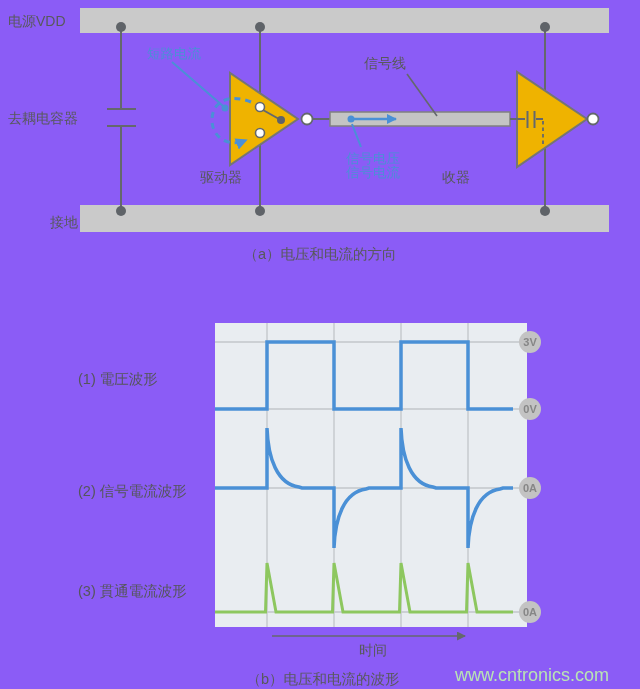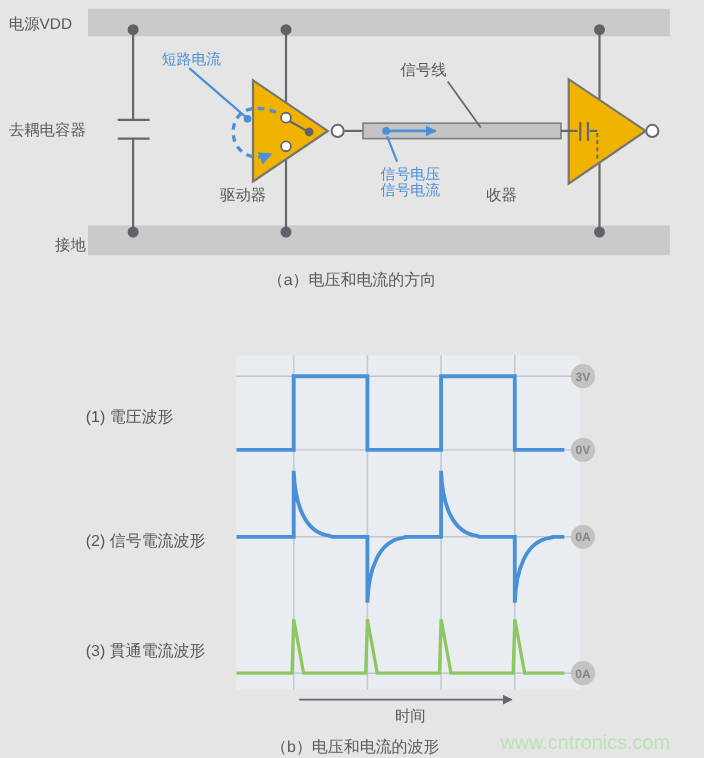--- a/index.html
+++ b/index.html
@@ -1,17 +1,17 @@
 <!DOCTYPE html>
 <html><head>
 <meta charset="utf-8">
 <style>
   html,body{margin:0;padding:0;background:#ffffff;}
   body{font-family:"Liberation Sans","DejaVu Sans",sans-serif;}
-  #stage{position:relative;width:640px;height:689px;background:#e5e5e5;overflow:hidden;text-align:right;}
+  #stage{position:relative;width:640px;height:689px;background:#8b5cf6;overflow:hidden;text-align:right;}
   svg{position:absolute;left:0;top:0;}
   text{font-family:"Liberation Sans","DejaVu Sans",sans-serif;}
   .lbl{fill:#58595b;font-size:14px;}
   .lbl-blue{fill:#4a90d6;font-size:13.5px;}
   .caption{fill:#58595b;font-size:14.5px;}
   .rowlbl{fill:#55565a;font-size:14.5px;}
   .badge-txt{fill:#868686;font-size:11px;font-weight:bold;}
   .wm{fill:#b9e4b4;font-size:18px;}
 </style>
 </head>

